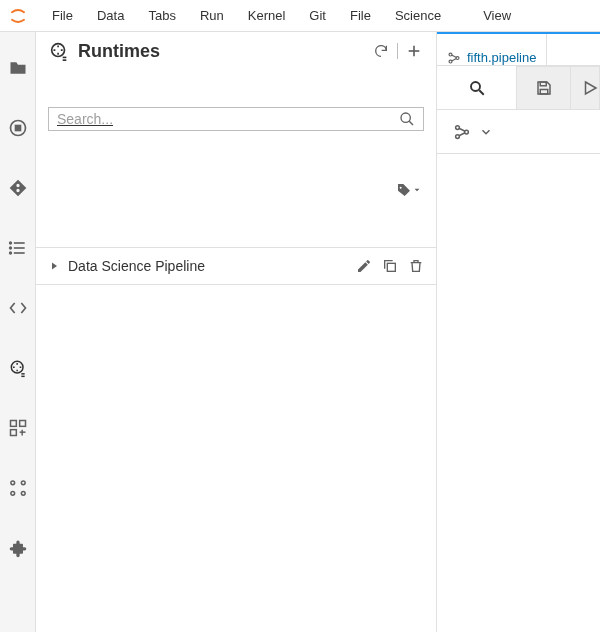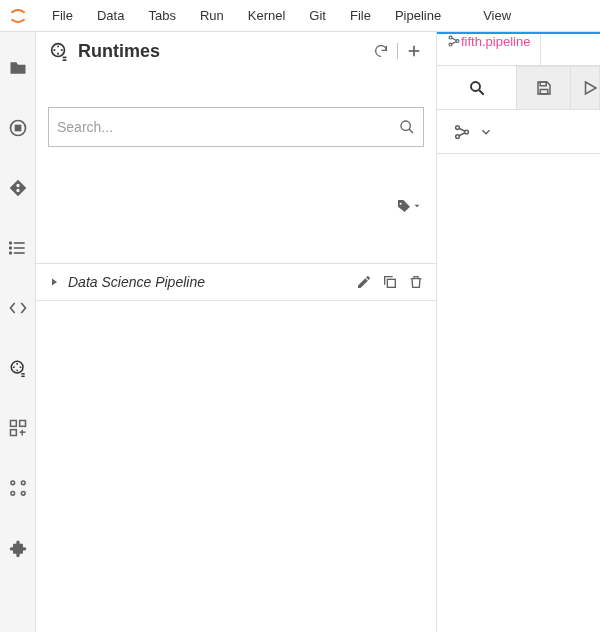--- a/index.html
+++ b/index.html
@@ -13,33 +13,33 @@
 .rail-icon { width: 36px; height: 60px; display: flex; align-items: center; justify-content: center; cursor: pointer; color: #616161; }
 .rail-icon.active { color: #333; }
 .panel { width: 404px; border-right: 1px solid #e0e0e0; display: flex; flex-direction: column; gap: 39px; }
 .panel-header { display: flex; align-items: center; justify-content: space-between; padding: 8px 12px 6px 12px; }
 .panel-title-wrap { display: flex; align-items: center; gap: 8px; }
 .panel-title { font-size: 18px; font-weight: 600; color: #333; }
 .panel-actions { display: flex; align-items: center; gap: 6px; color: #616161; }
 .panel-action { cursor: pointer; padding: 2px; display: flex; align-items: center; }
 .vdiv { width: 1px; height: 16px; background: #bdbdbd; }
 .search-wrap { padding: 0 12px 8px 12px; }
-.search-box { display: flex; align-items: center; border: 1px solid #bdbdbd; background: #fff; height: 40px; padding: 0 8px; }
+.search-box { display: flex; align-items: center; border: 1px solid #bdbdbd; background: #fff; height: 24px; padding: 0 8px; text-decoration: underline; }
 .search-input { flex: 1; border: none; outline: none; font-size: 14px; color: #616161; background: transparent; }
 .search-input::placeholder { color: #9e9e9e; }
 .tag-row { display: flex; justify-content: flex-end; padding: 4px 14px 10px 12px; color: #616161; gap: 2px; align-items: center; }
 .tag-btn { display: flex; align-items: center; cursor: pointer; }
-.list { border-top: 1px solid #e0e0e0; font-style: italic; }
+.list { border-top: 1px solid #e0e0e0; }
 .list-item-row { display: flex; align-items: center; justify-content: space-between; padding: 10px 12px; border-bottom: 1px solid #e0e0e0; }
 .list-item-left { display: flex; align-items: center; gap: 8px; }
 .list-item-label { font-size: 14px; color: #333; }
 .list-item-actions { display: flex; gap: 10px; color: #616161; }
 .right-area { flex: 1; display: flex; flex-direction: column; border-top: 2px solid #2196f3; }
 .tab-bar { display: flex; align-items: center; height: 32px; background: #fff; border-bottom: 1px solid #e0e0e0; }
-.tab { display: flex; align-items: flex-start; padding: 0 10px; height: 100%; font-size: 13px; color: #ec4899; border-right: 1px solid #e0e0e0; }
+.tab { display: flex; align-items: flex-end; gap: 6px; padding: 0 10px; height: 100%; font-size: 13px; color: #0369a1; border-right: 1px solid #e0e0e0; }
 .toolbar { display: flex; align-items: center; height: 44px; border-bottom: 1px solid #e0e0e0; }
 .toolbar-sec { display: flex; align-items: center; justify-content: center; height: 100%; border-right: 1px solid #e0e0e0; }
 .sec-search { width: 80px; }
 .sec-save { width: 54px; background: #eeeeee; border-top: 1px solid #e0e0e0;}
 .sec-run { flex: 1; background: #eeeeee; border-top: 1px solid #e0e0e0; justify-content: flex-start; padding-left: 10px; }
 .toolbar-ic { color: #616161; cursor: pointer; display:flex; align-items:center; }
 .palette { display: flex; align-items: center; height: 44px; border-bottom: 1px solid #e0e0e0; padding: 0 16px; gap: 8px; color: #616161; }
 .canvas { flex: 1; background: #fff; }
 svg { display: block; }
 </style>
@@ -54,21 +54,21 @@
       </svg>
   </div>
   <div class="menu">
     <div class="menu-item">File</div>
     <div class="menu-item">Data</div>
     <div class="menu-item">Tabs</div>
     <div class="menu-item">Run</div>
     <div class="menu-item">Kernel</div>
     <div class="menu-item">Git</div>
     <div class="menu-item">File</div>
-    <div class="menu-item">Pipeline</div>
+    <div class="menu-item">Science</div>
     <div class="menu-item" style="margin-left:18px">View</div>
   </div>
 </div>
 
 <div class="main">
   <div class="left-rail">
     <div class="rail-icon">
       <svg width="20" height="20" viewBox="0 0 24 24" fill="#616161">
           <path d="M3 5h7l2 3h9v11H3z"></path>
         </svg>

